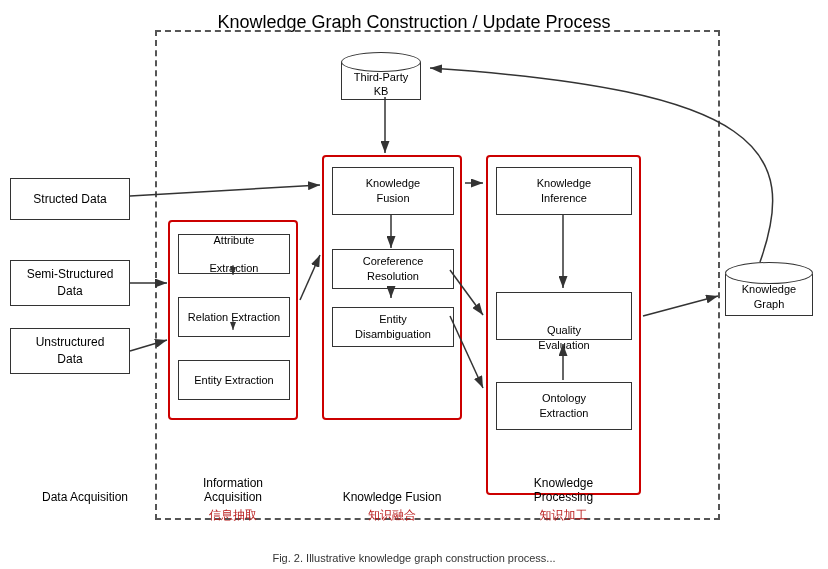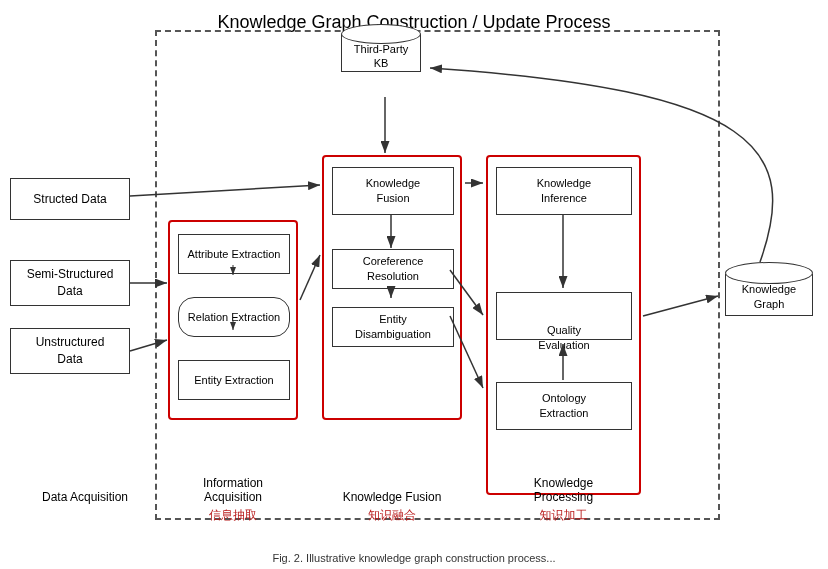--- a/index.html
+++ b/index.html
@@ -181,21 +181,21 @@
   </style>
 </head>
 <body>
 
 <div class="diagram-container">
 
   <div class="title">Knowledge Graph Construction / Update Process</div>
 
   <div class="main-dashed-box"></div>
 
-  <div style="position:absolute; left:340px; top:24px; width:90px; height:62px;">
+  <div style="position:absolute; left:340px; top:52px; width:90px; height:62px;">
     <div class="cylinder" style="position:relative; width:88px; height:58px; margin:0 auto;">
       <div class="cylinder-body"></div>
       <div class="cylinder-top"></div>
       <div class="cylinder-label">
         <span>Third-Party</span><br>
         <span>KB</span>
       </div>
     </div>
   </div>
 
@@ -210,25 +210,25 @@
   </div>
 
   <div class="data-box unstructured-data">
     <span style="line-height:1.4;">
       <span>Unstructured</span><br><span>Data</span>
     </span>
   </div>
 
   <div class="red-box info-acquisition-box">
 
-    <div class="inner-box" style="left:8px; top:12px; width:112px; height:40px;">
+    <div class="inner-box" style="left:8px; top:12px; width:112px; height:40px;flex-direction:column;">
       <span>Attribute</span>&nbsp;<span>Extraction</span>
     </div>
 
-    <div class="inner-box" style="left:8px; top:75px; width:112px; height:40px;border-radius:16px;">
+    <div class="inner-box" style="left:8px; top:75px; width:112px; height:40px;">
       <span>Relation</span>&nbsp;<span>Extraction</span>
     </div>
 
     <div class="inner-box" style="left:8px; top:138px; width:112px; height:40px;">
       <span>Entity</span>&nbsp;<span>Extraction</span>
     </div>
   </div>
 
   <div class="red-box kf-box">
 

